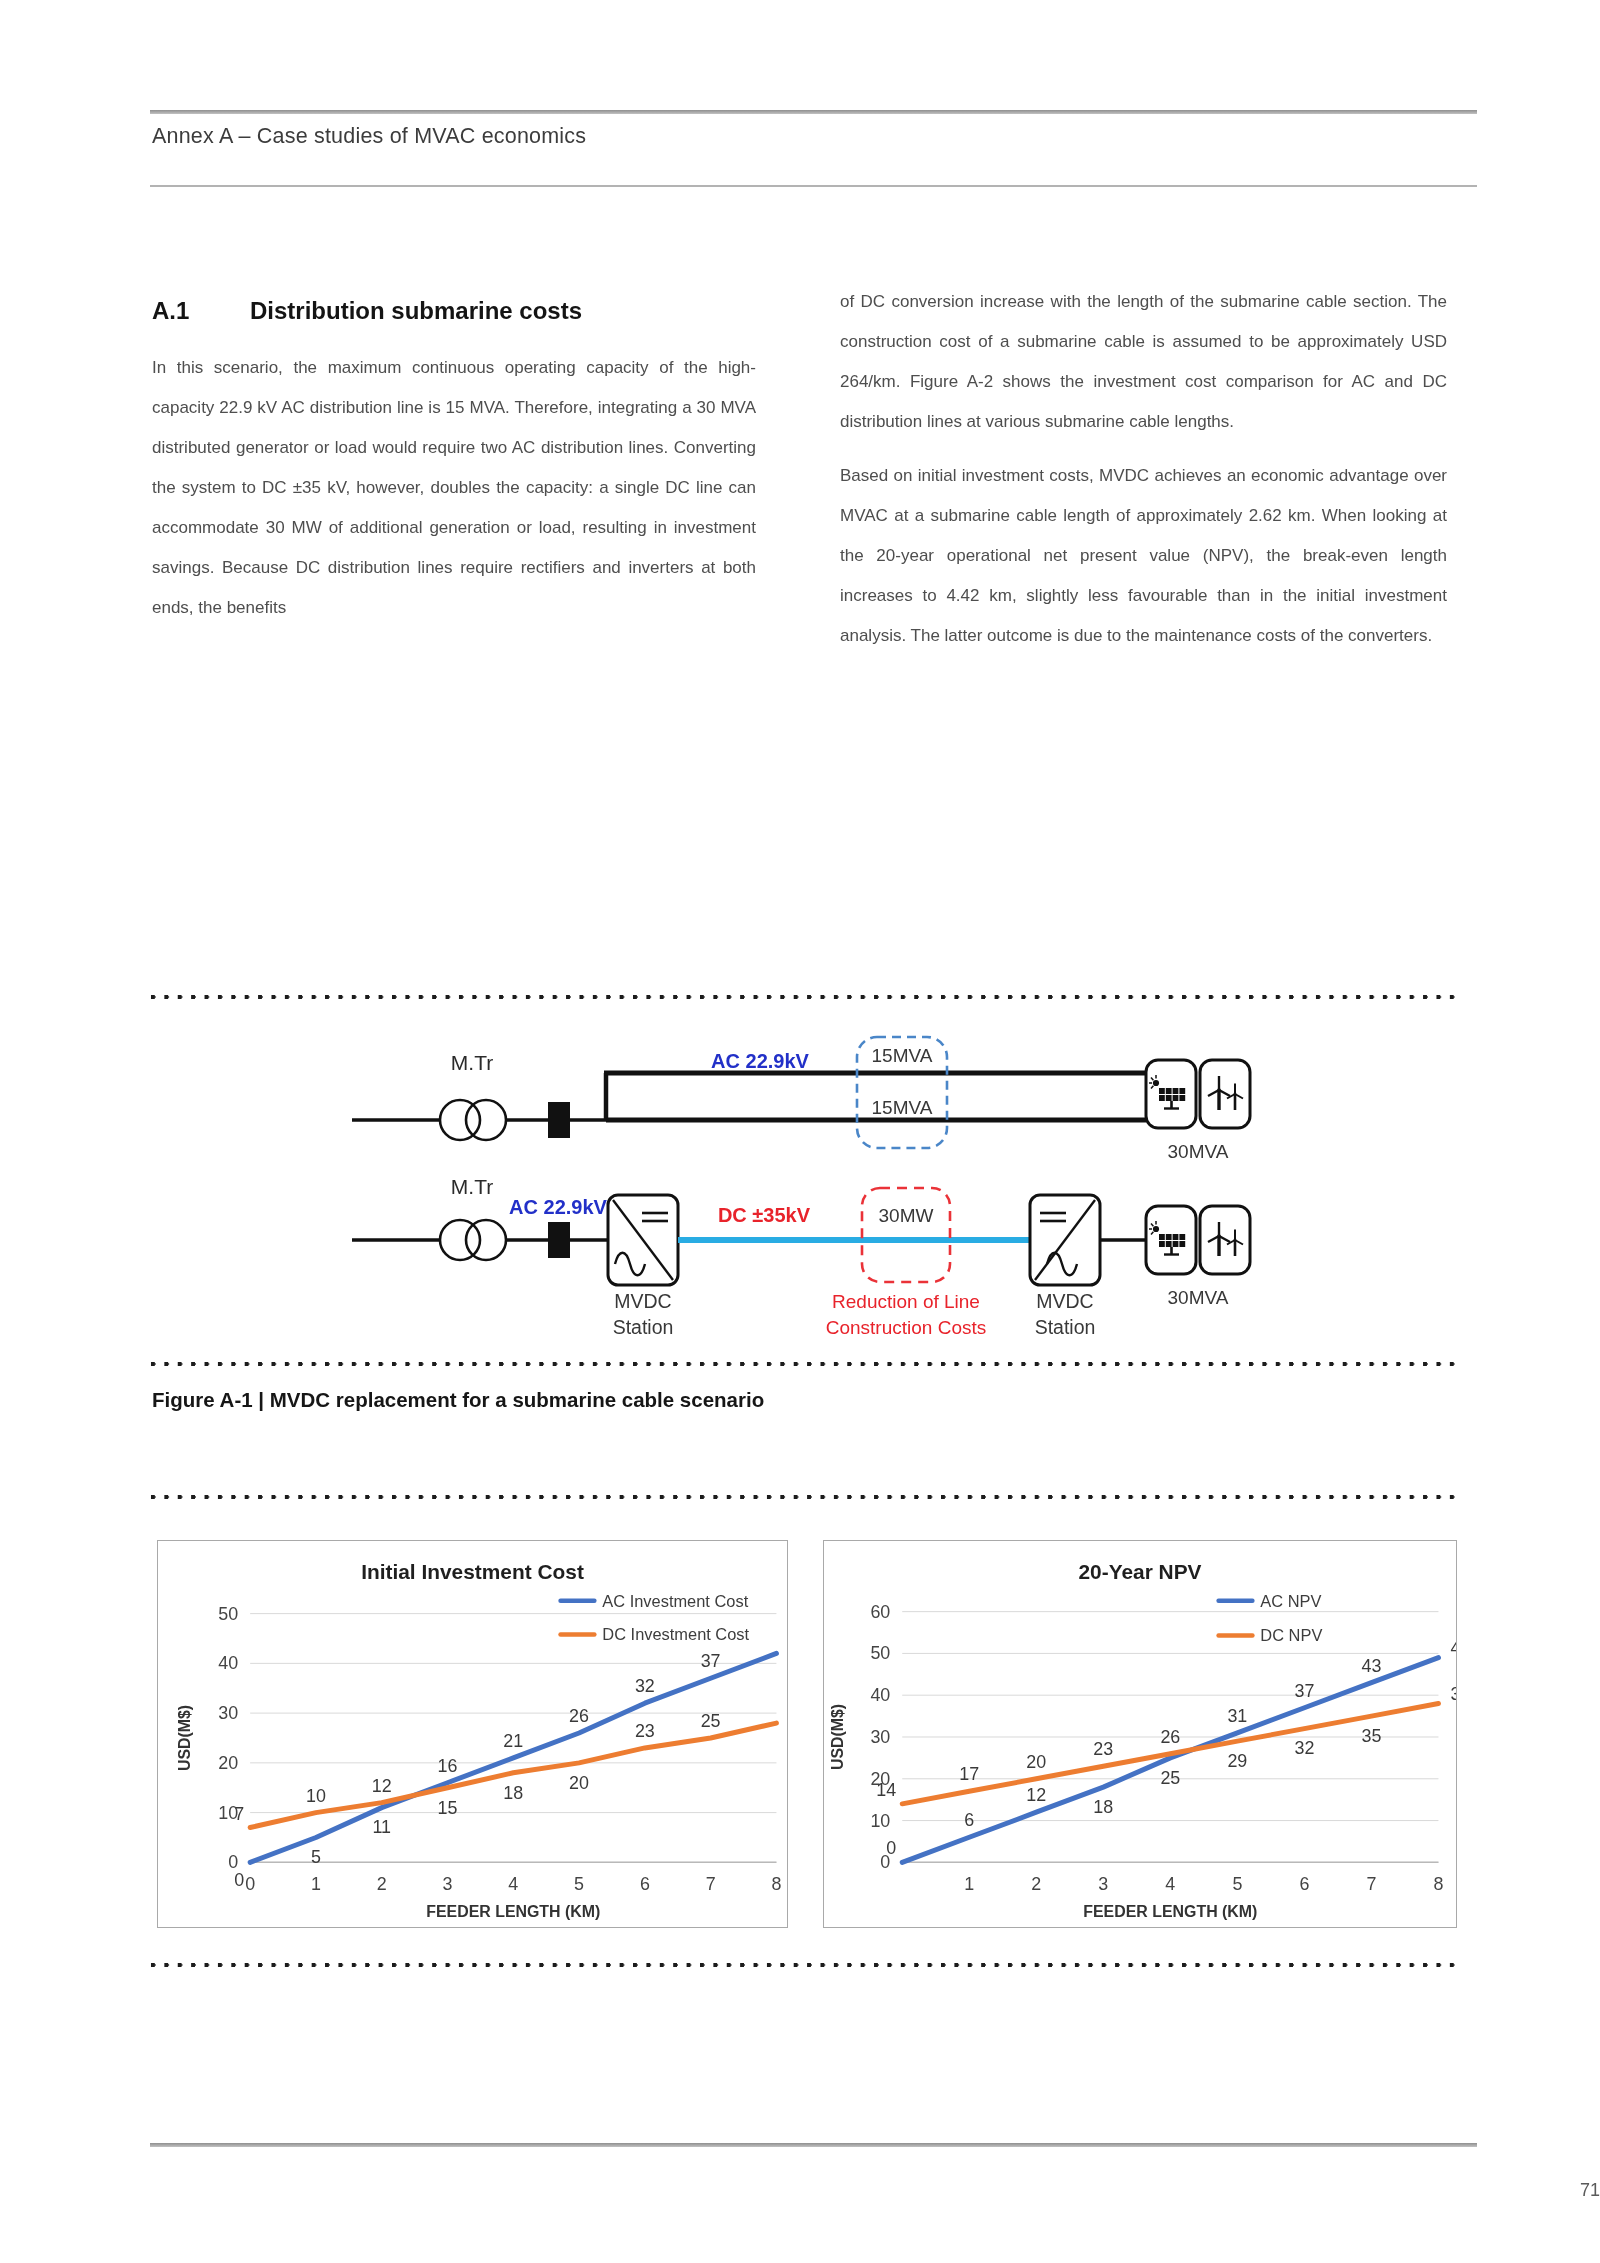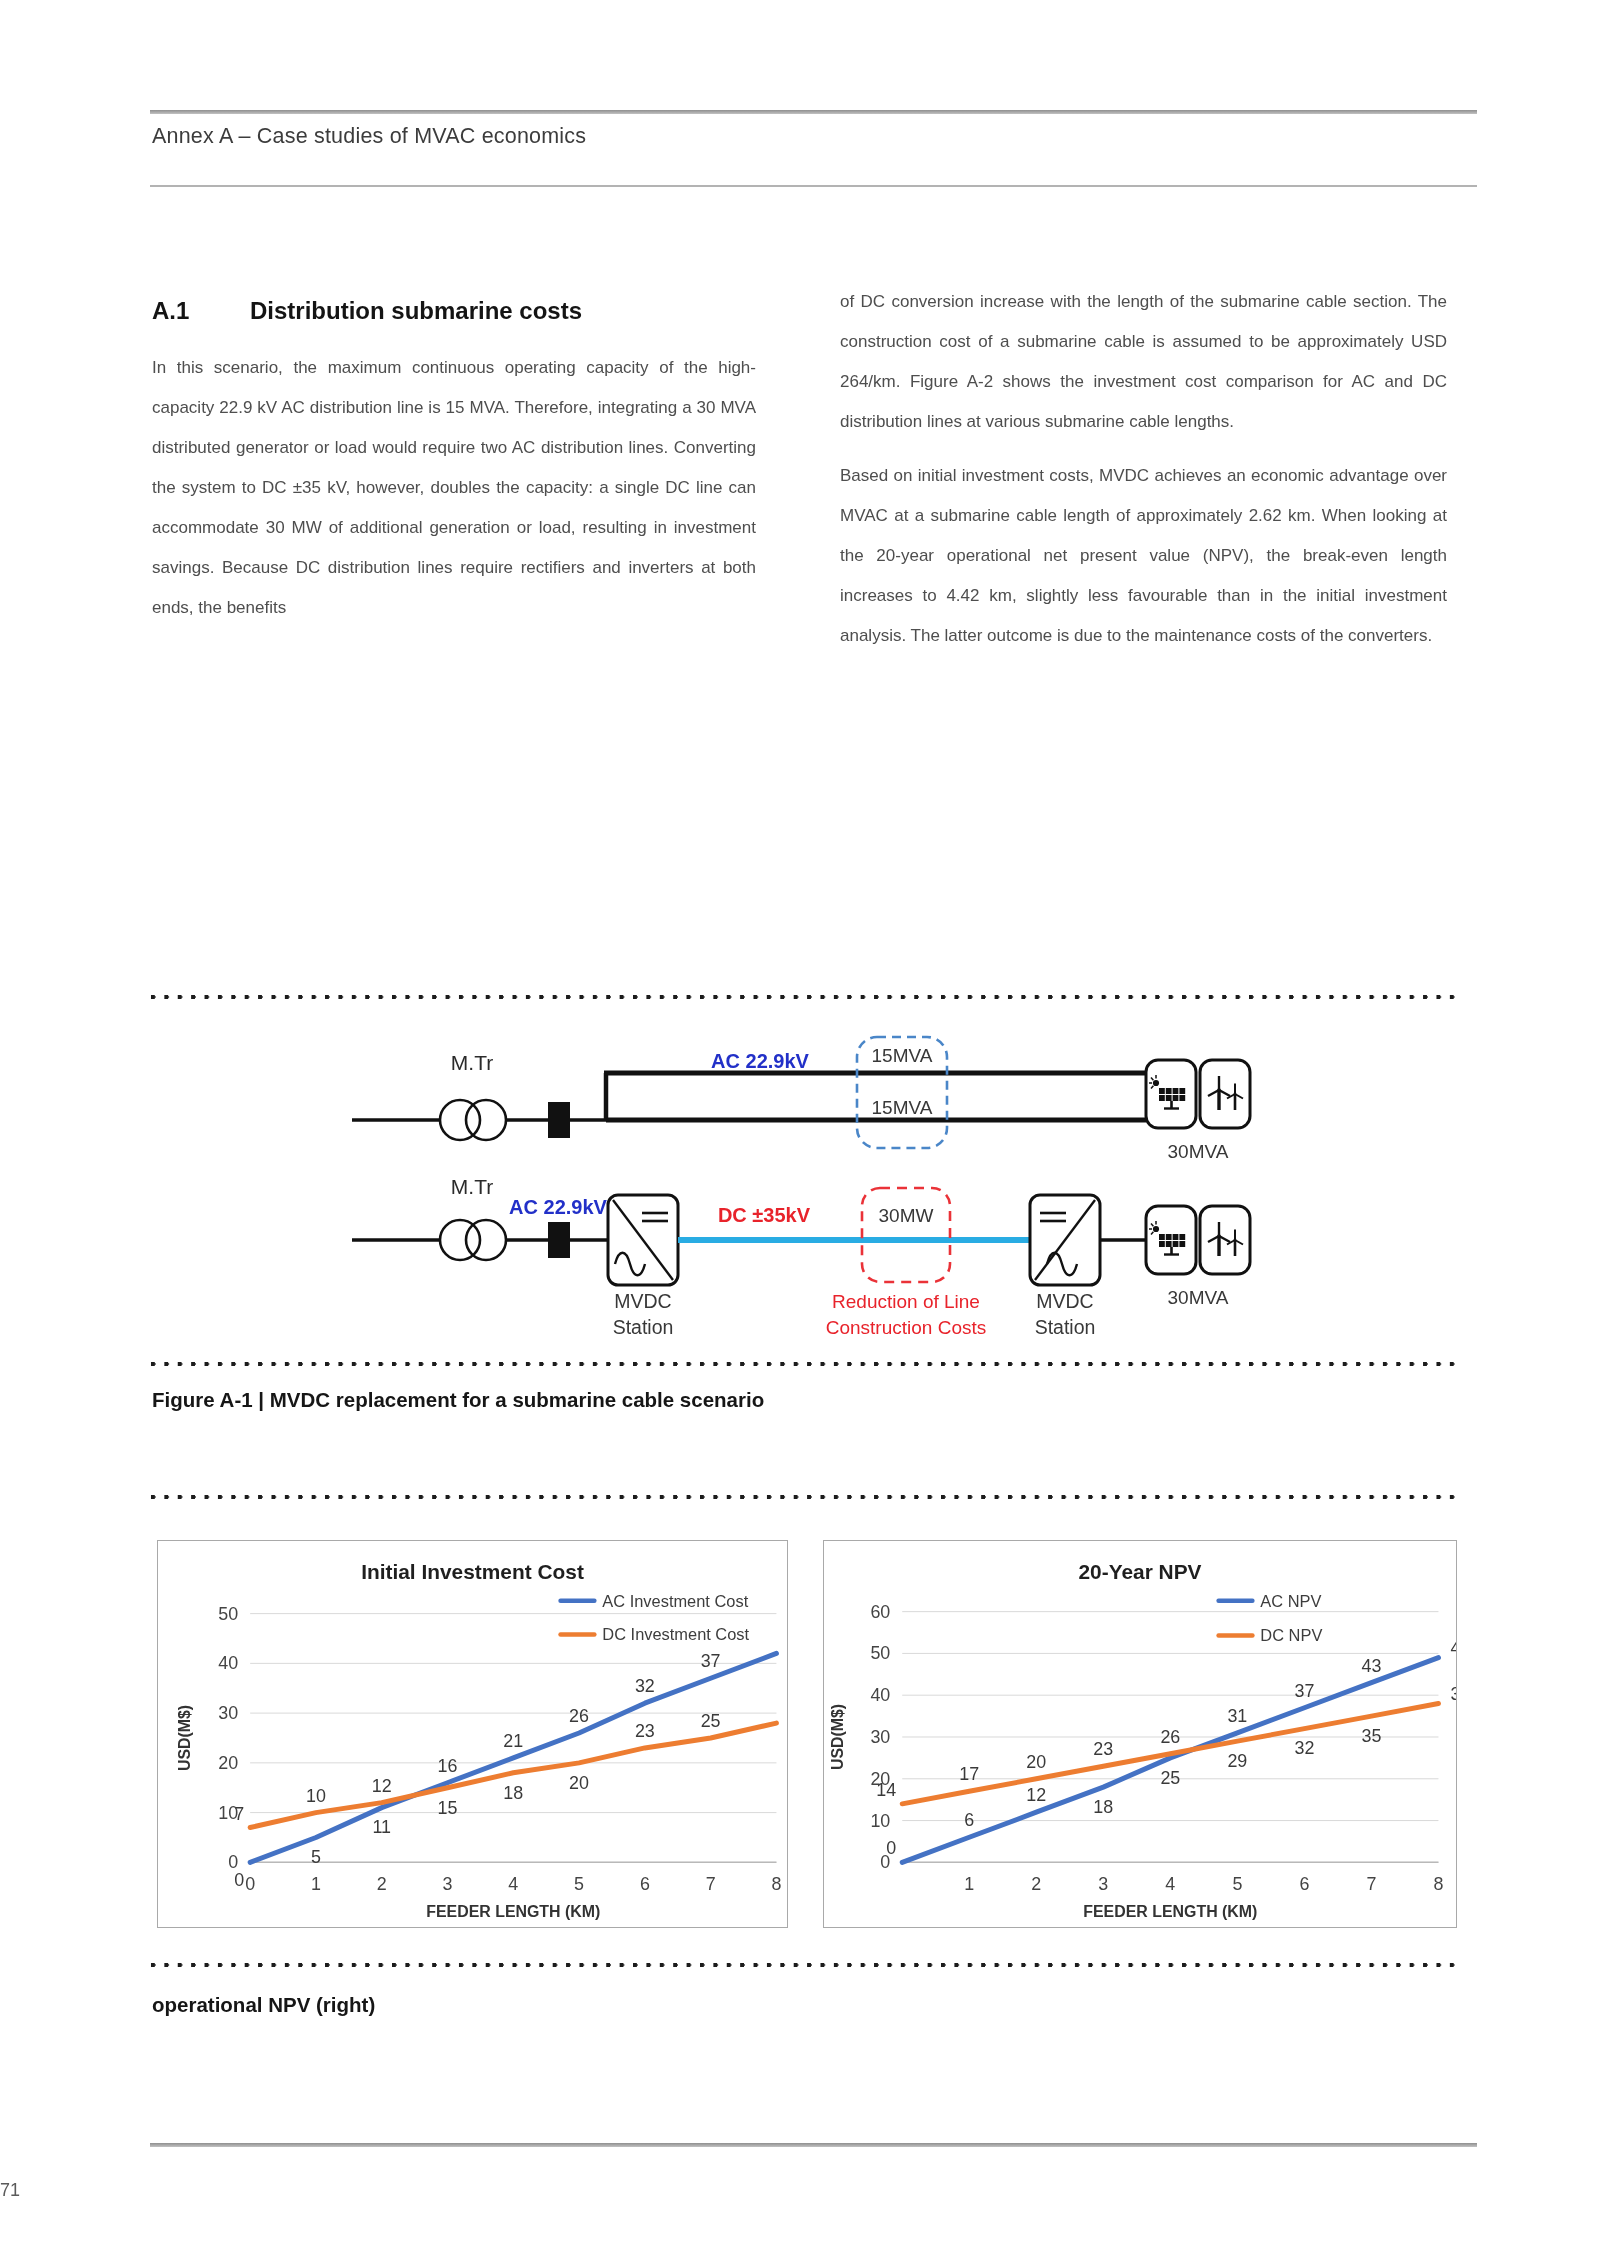--- a/index.html
+++ b/index.html
@@ -18,21 +18,21 @@
   .section-heading .num{display:inline-block;width:98px;}
   .col{position:absolute;font-size:17px;line-height:40px;color:#4e4e4e;text-align:justify;}
   .col p{margin:0 0 14px 0;}
   .col .lead{font-weight:bold;color:#1c1c1c;}
   .col-left{left:152px;top:348px;width:604px;}
   .col-right{left:840px;top:282px;width:607px;}
   .figure-caption{position:absolute;left:152px;font-size:20.5px;font-weight:bold;color:#161616;line-height:45px;}
   .chart-box{position:absolute;top:1540px;height:388px;border:1.5px solid #a9a9a9;background:#fff;box-sizing:border-box;}
   #chart-0{left:157px;width:631px;}
   #chart-1{left:823px;width:634px;}
-  .footer-pagenum{position:absolute;left:0;top:2180px;width:1600px;text-align:left;font-size:18px;color:#5a5a5a;}
+  .footer-pagenum{position:absolute;left:0;top:2180px;width:1600px;text-align:right;font-size:18px;color:#5a5a5a;}
   svg text{font-family:"Liberation Sans", sans-serif;}
   .diagram{position:absolute;left:150px;top:1018px;width:1300px;height:340px;}
 </style>
 </head>
 <body>
 
 <div class="rule" style="top:110px"></div>
 <div class="header-title">Annex A – Case studies of MVAC economics</div>
 <div class="rule thin" style="top:185px"></div>
 
@@ -271,17 +271,16 @@
       <text x="317" y="38" font-size="21" font-weight="bold" fill="#1f1f1f" text-anchor="middle">20-Year NPV</text>
       <g>
         <line x1="396" y1="60" x2="430" y2="60" stroke="#4472C4" stroke-width="4.5" stroke-linecap="round"></line>
         <text x="438" y="66" font-size="16.5" fill="#3d3d3d">AC NPV</text>
         <line x1="396" y1="95" x2="430" y2="95" stroke="#ED7D31" stroke-width="4.5" stroke-linecap="round"></line>
         <text x="438" y="101" font-size="16.5" fill="#3d3d3d">DC NPV</text>
       </g>
     </svg></div>
 <div class="dotted" style="top:1962px"></div>
 <div class="figure-caption" style="top:1982px;width:1230px">
-  <span style="display:block">operational NPV (right)</span>
 </div>
 
 <div class="rule" style="top:2143px"></div>
 <div class="footer-pagenum">71</div>
 
 </body></html>

